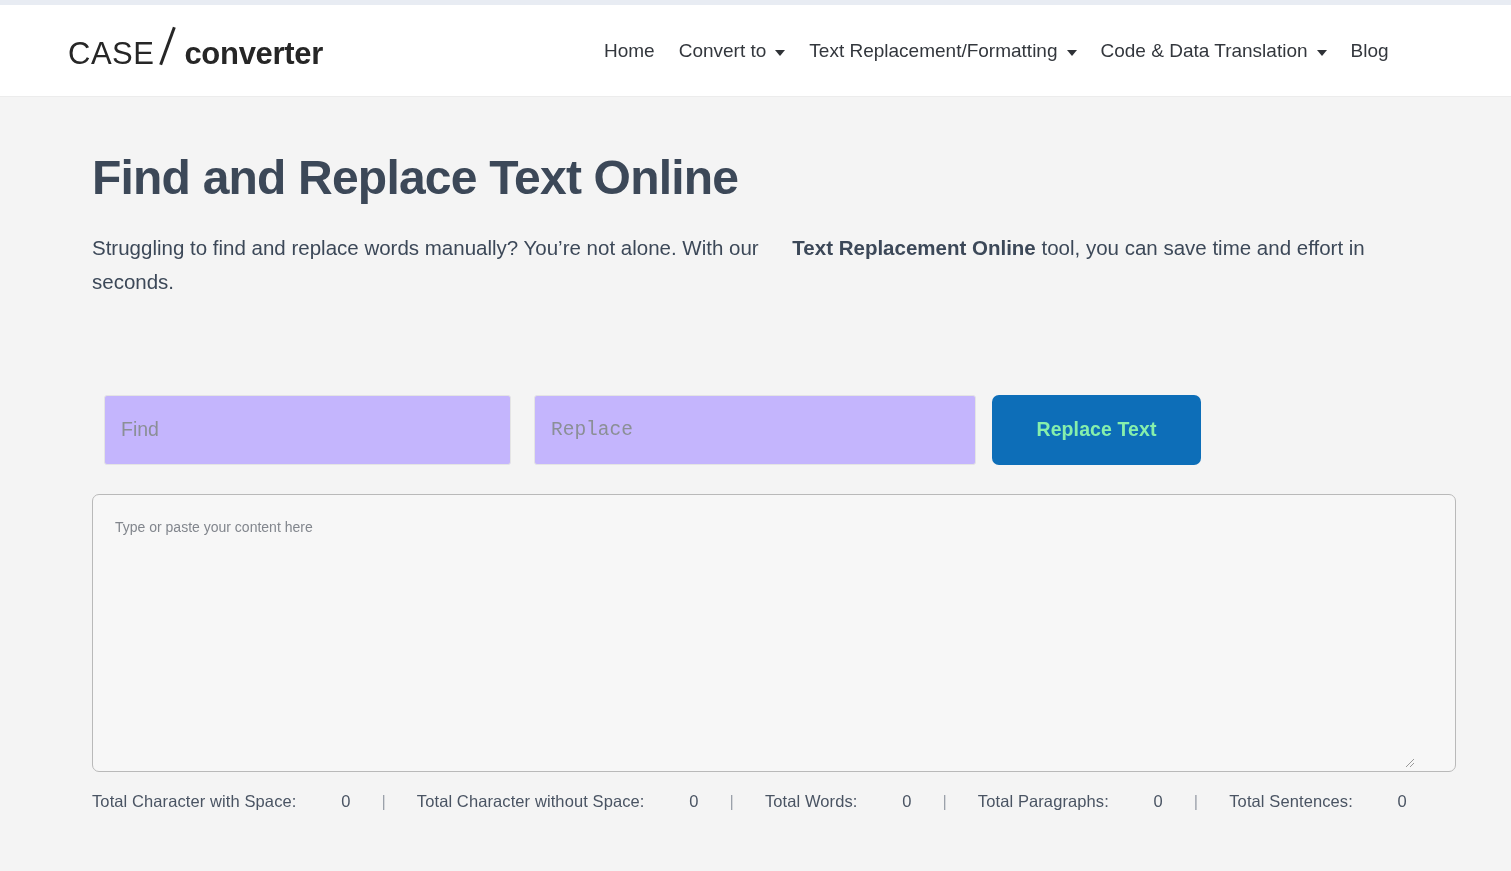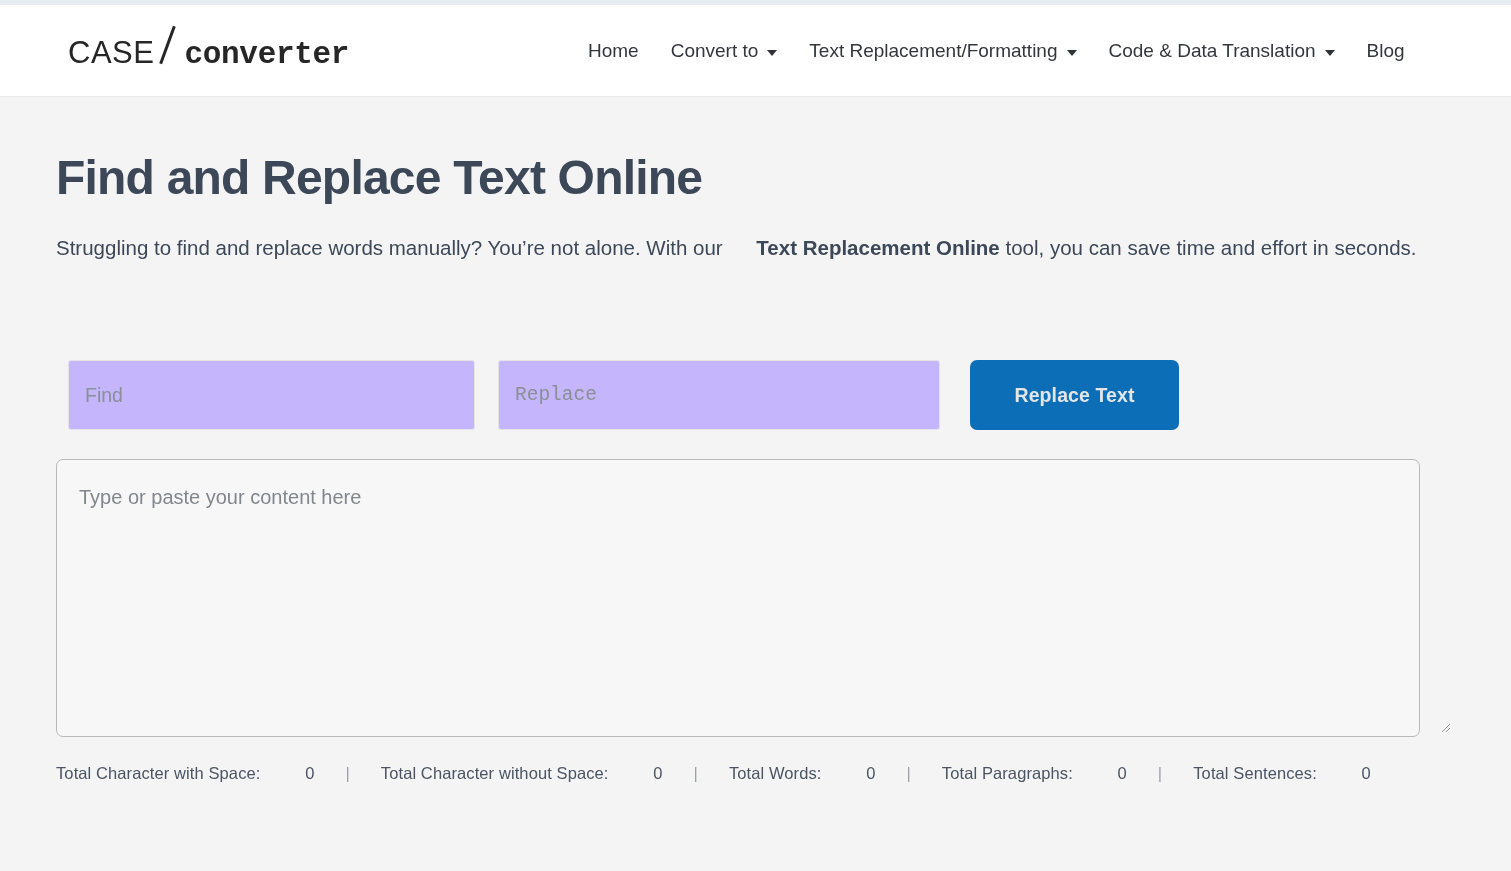--- a/index.html
+++ b/index.html
@@ -58,29 +58,28 @@
     left: 12px;
     top: -4px;
     width: 3px;
     height: 40px;
     background: #262626;
     transform: rotate(20deg);
   }
   .logo-converter {
     font-weight: 700;
     letter-spacing: -0.3px;
-    font-family: Liberation Mono, monospace;
   }
 
   .main-nav {
     position: absolute;
-    left: 588px;
-    display: flex;
-    align-items: center;
-    gap: 8px;
+    left: 604px;
+    display: flex;
+    align-items: center;
+    gap: 0;
   }
   .nav-item {
     display: flex;
     align-items: center;
     font-size: 19px;
     color: #33373d;
     padding: 0 12px;
     white-space: nowrap;
     cursor: pointer;
     line-height: 1;
@@ -93,21 +92,21 @@
     height: 0;
     border-left: 5px solid transparent;
     border-right: 5px solid transparent;
     border-top: 6px solid #2f3237;
     position: relative;
     top: 2px;
   }
 
   
   .content {
-    padding: 0 56px;
+    padding: 0 92px;
   }
   .page-title {
     font-size: 48px;
     font-weight: 700;
     letter-spacing: -0.8px;
     color: #3c4858;
     margin: 55px 0 0 0;
     line-height: 1.1;
   }
   .page-subtitle {
@@ -138,25 +137,25 @@
     font-size: 19.5px;
     color: #4a5463;
     padding: 0 16px;
     outline: none;
   }
   .text-input::placeholder { color: #8b8f96; }
   .input-find { width: 407px; }
   .input-replace { width: 442px; margin-left: 23px; font-family: Liberation Mono, monospace; }
 
   .replace-btn {
-    margin-left: 30px;
+    margin-left: 16px;
     width: 209px;
     height: 70px;
     background: #0d6eb8;
-    color: #e5e5e5;
+    color: #86efac;
     border: none;
     border-radius: 7px;
     font-family: "Liberation Sans", sans-serif;
     font-size: 19.5px;
     font-weight: 700;
     cursor: pointer;
     letter-spacing: 0.1px;
   }
 
   .textarea-wrap {
@@ -164,39 +163,39 @@
     position: relative;
   }
   .content-textarea {
     display: block;
     width: 1364px;
     height: 278px;
     background: #f7f7f7;
     border: 1px solid #b9b9b9;
     border-radius: 7px;
     font-family: "Liberation Sans", sans-serif;
-    font-size: 20px;
+    font-size: 14px;
     color: #4a5463;
     padding: 22px 22px;
     outline: none;
     resize: none;
     line-height: 1.5;
   }
   .content-textarea::placeholder { color: #82868d; }
   .resize-handle {
     position: absolute;
     right: 4px;
     bottom: 4px;
     width: 14px;
     height: 14px;
     pointer-events: none;
   }
 
   .stats-row {
-    margin-top: 27px;
+    margin-top: 20px;
     font-size: 16.5px;
     color: #4a5463;
     display: flex;
     align-items: center;
     flex-wrap: nowrap;
     letter-spacing: 0.1px;
     gap: 20px;
   }
   .stat-sep {
     margin: 0 11px;

